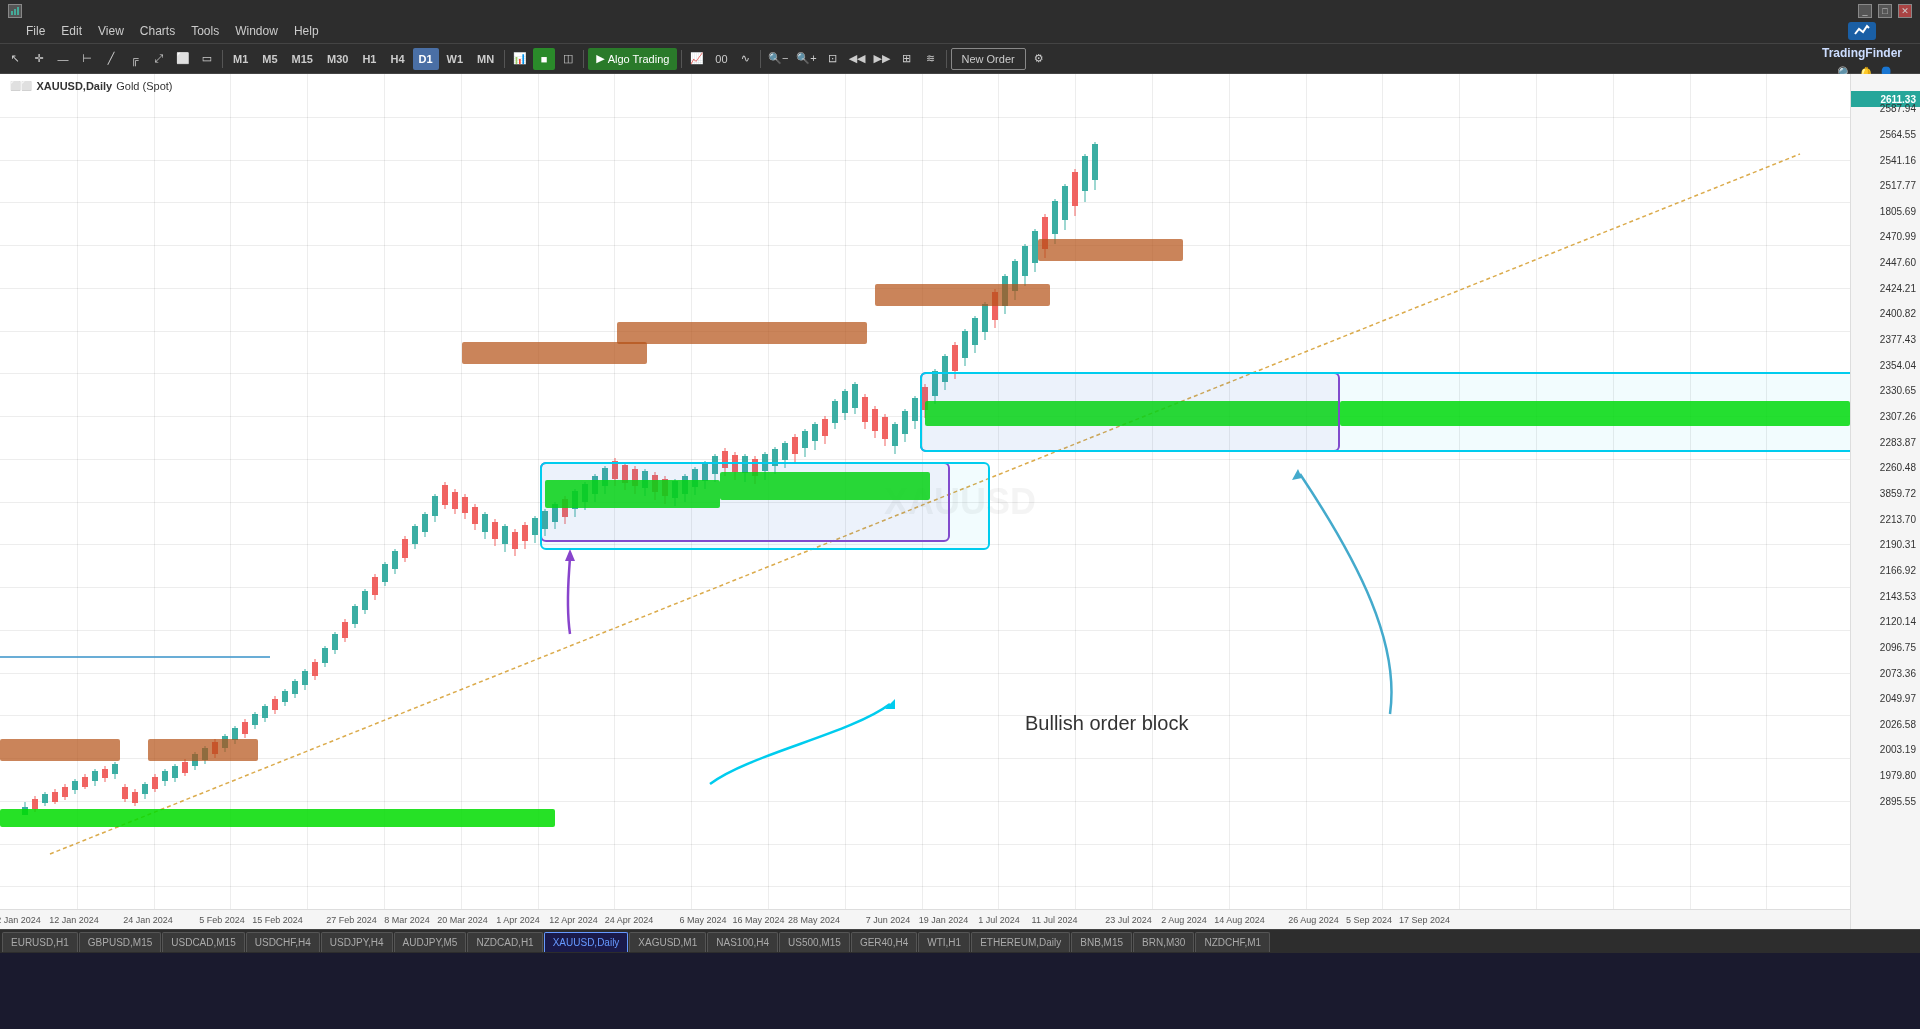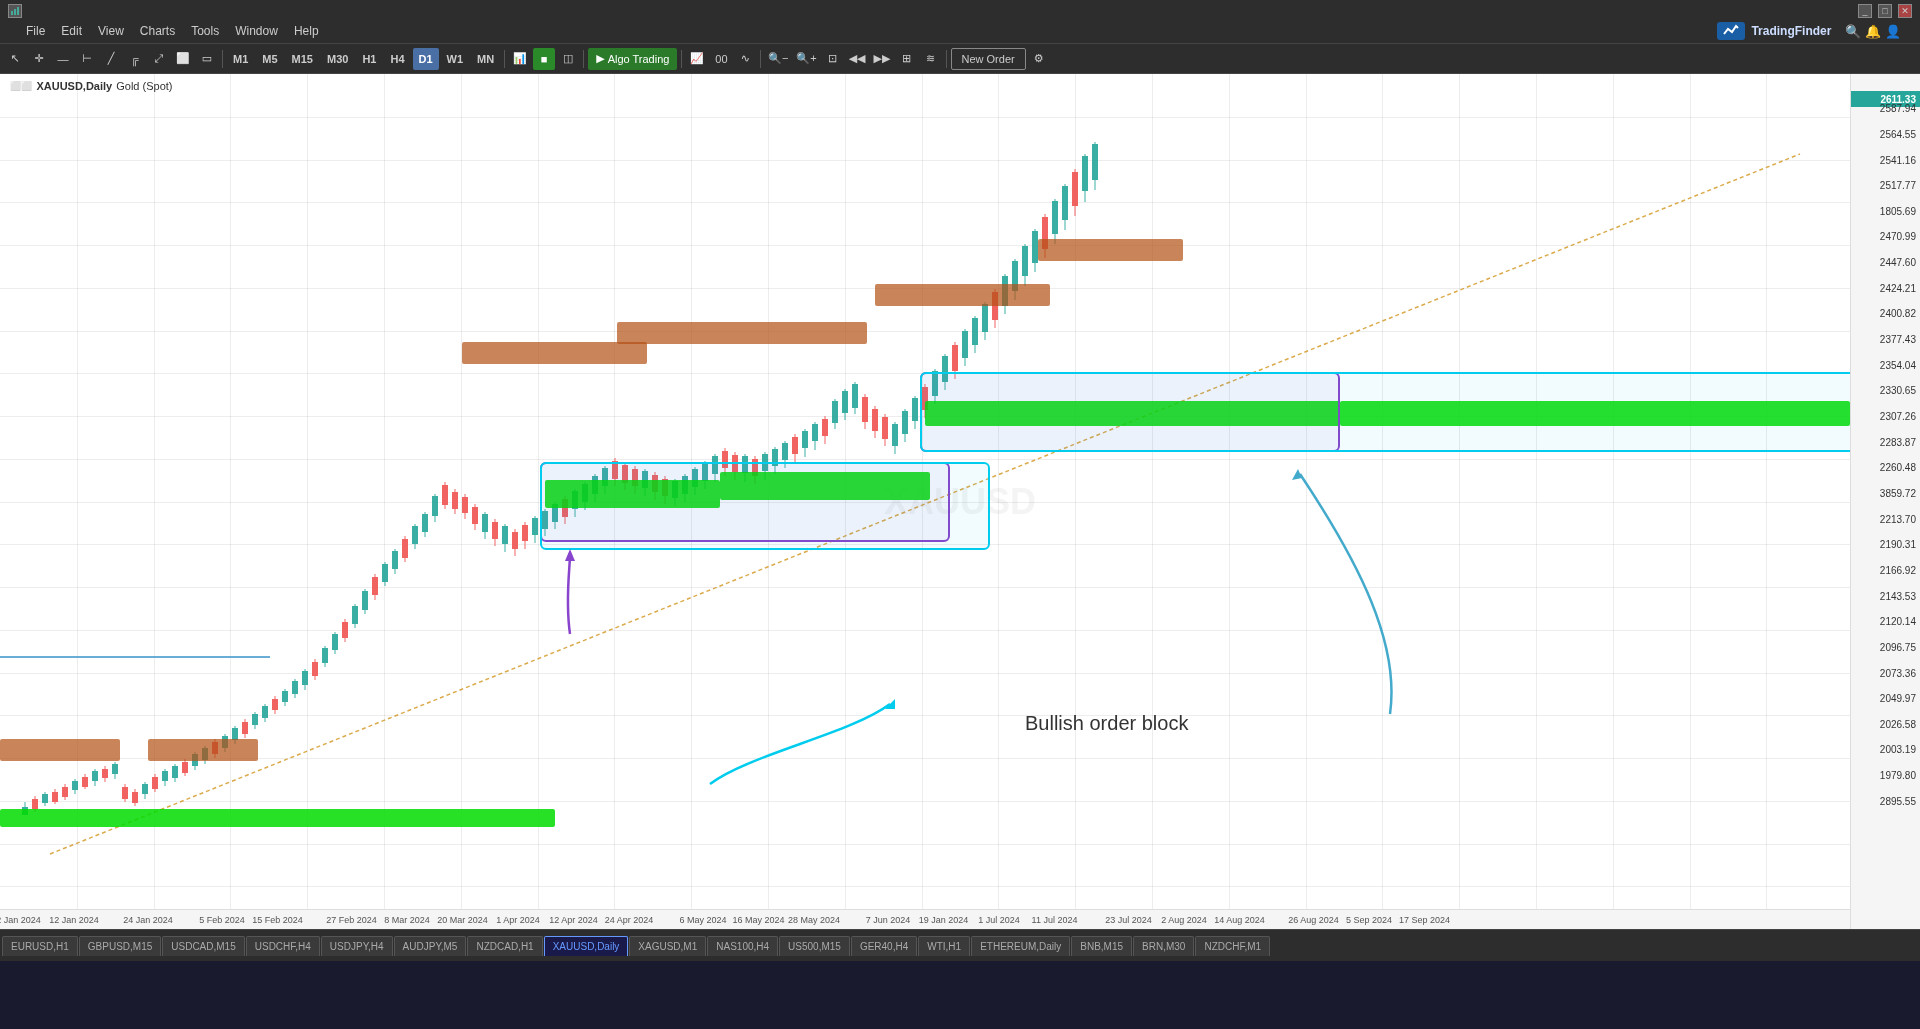--- a/index.html
+++ b/index.html
@@ -170,21 +170,21 @@
 
     
     .arrow-svg {
       position: absolute;
       overflow: visible;
       pointer-events: none;
     }
 
     
     .bottom-tabs {
-      height: 32px;
+      height: 24px;
       background: #2d2d2d;
       display: flex;
       align-items: center;
       padding: 0 2px;
       gap: 1px;
       overflow: hidden;
       border-top: 1px solid #444;
     }
     .tab-item {
       height: 20px;
@@ -285,21 +285,21 @@
 
 <div class="menu-bar">
   <div class="menu-item">File</div>
   <div class="menu-item">Edit</div>
   <div class="menu-item">View</div>
   <div class="menu-item">Charts</div>
   <div class="menu-item">Tools</div>
   <div class="menu-item">Window</div>
   <div class="menu-item">Help</div>
 
-  <div style="margin-left:auto; display:flex; align-items:center; gap:6px;">
+  <div style="margin-left:auto; display:flex; align-items:center; gap:6px;flex-direction:column;">
     <div style="width:28px;height:18px;background:#1a5fa5;border-radius:3px;display:flex;align-items:center;justify-content:center;">
       <svg width="18" height="14" viewBox="0 0 18 14">
           <polyline points="2,10 6,5 10,8 14,2 16,4" fill="none" stroke="white" stroke-width="2"></polyline>
         </svg>
     </div>
     <span style="color:#ccddff;font-size:12px;font-weight:bold;">TradingFinder</span>
     <div style="display:flex;gap:4px;margin-left:8px;">
       <span style="color:#aaa;font-size:13px;cursor:pointer;">🔍</span>
       <span style="color:#e44;font-size:13px;cursor:pointer;">🔔</span>
       <span style="color:#aaa;font-size:13px;cursor:pointer;">👤</span>

